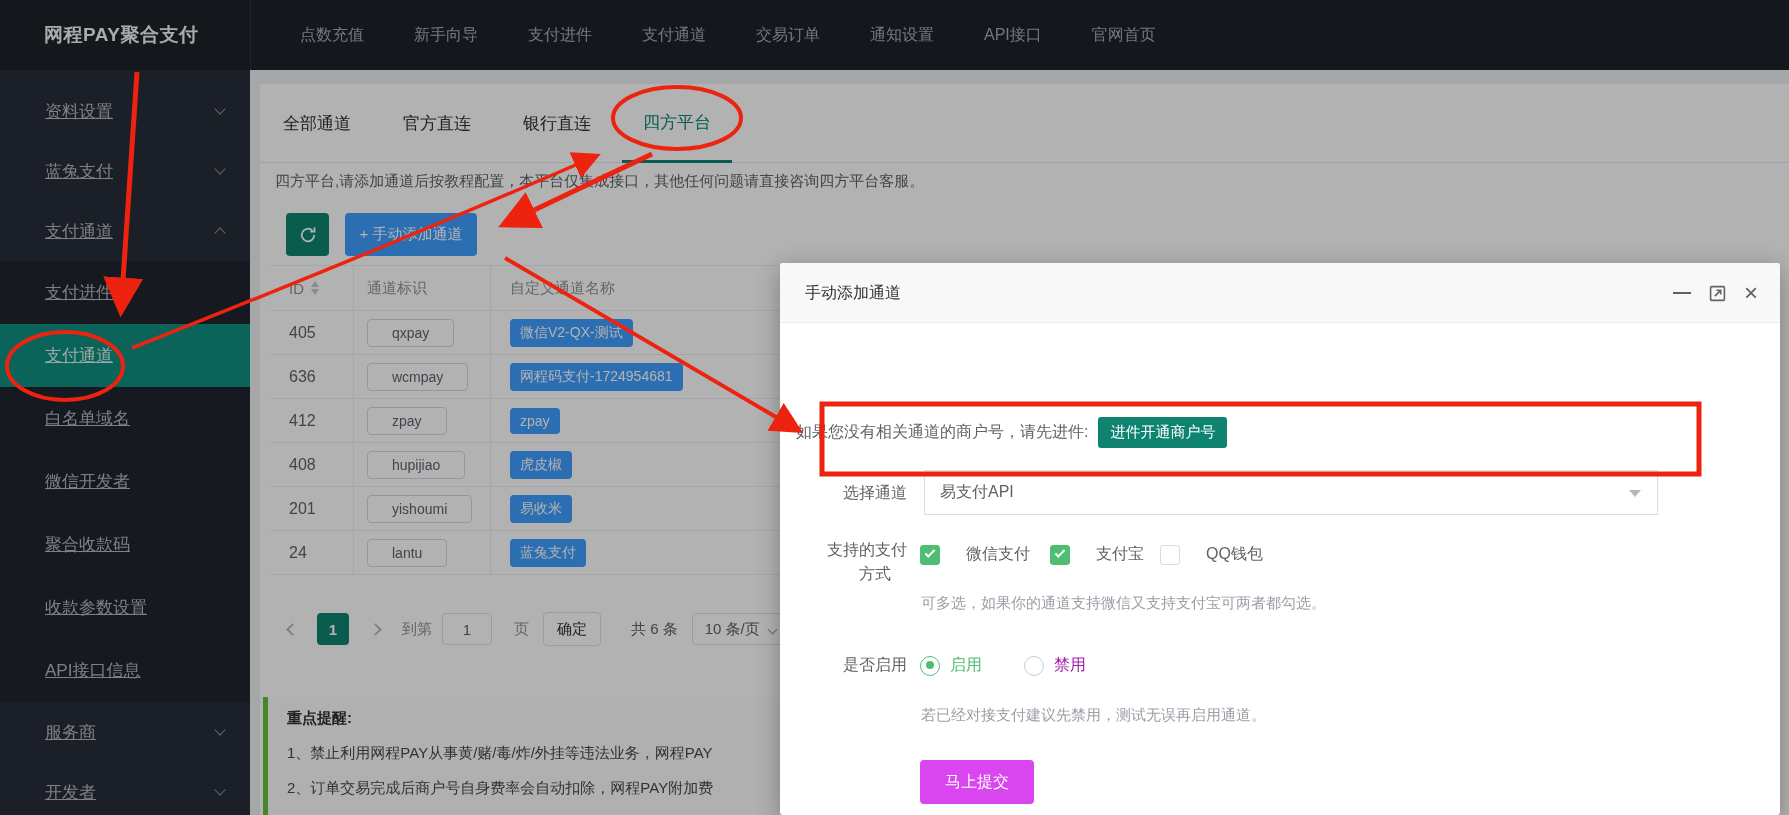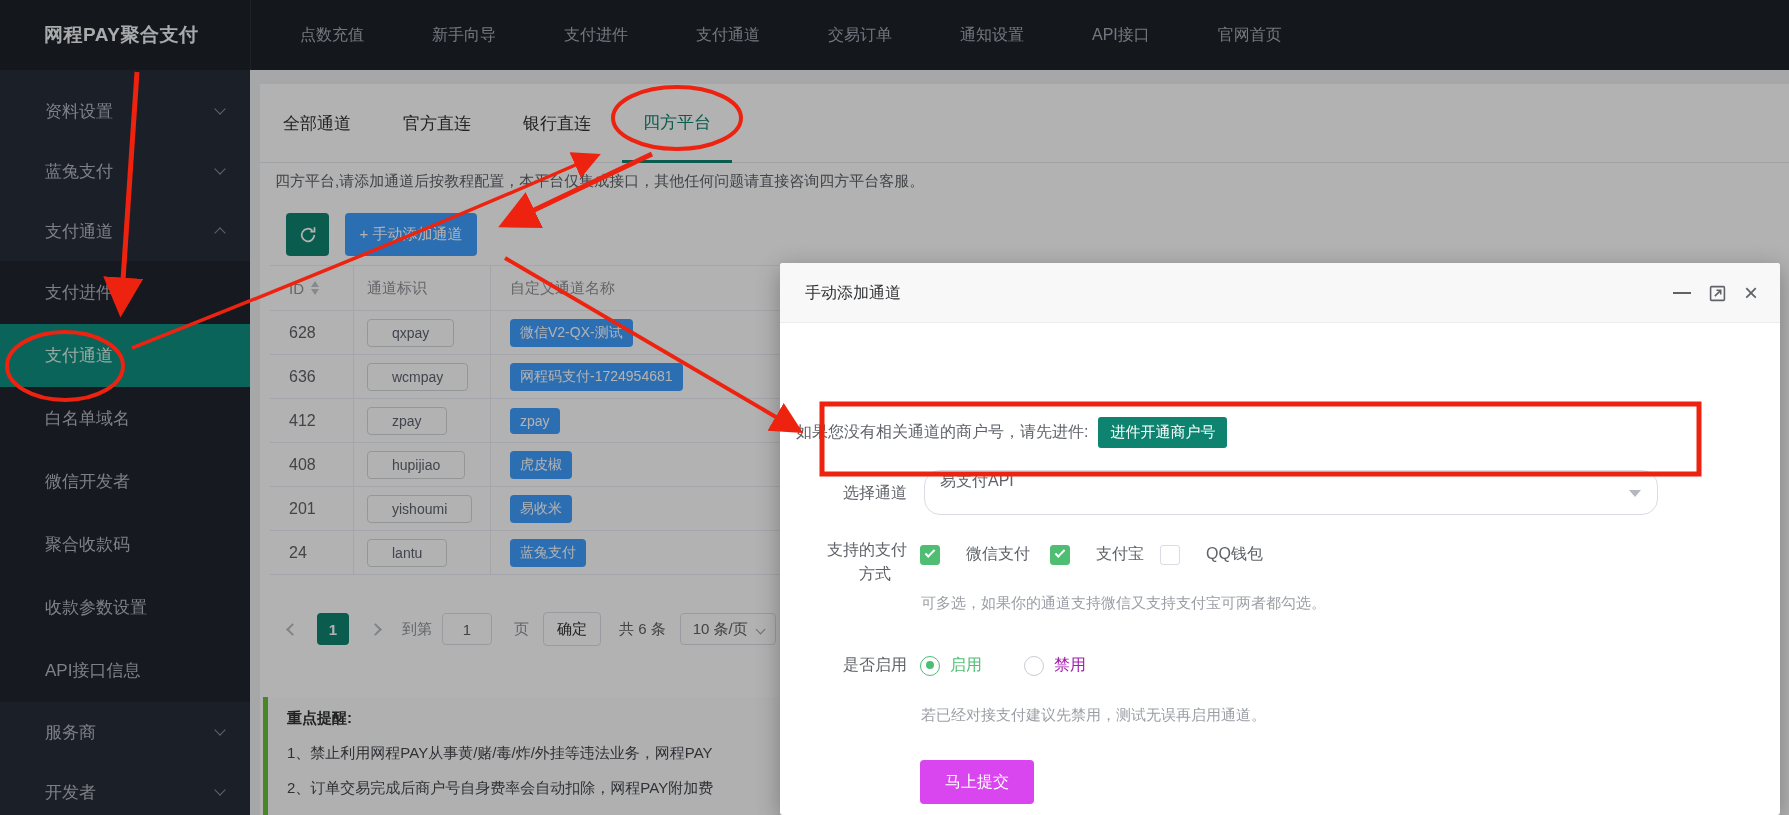--- a/index.html
+++ b/index.html
@@ -4,26 +4,26 @@
 <style>
   * { margin:0; padding:0; box-sizing:border-box; }
   html,body { background:#2a2a2a; }
   body { font-family:"Liberation Sans","DejaVu Sans",sans-serif; }
   .screen { position:relative; width:1789px; height:815px; overflow:hidden; background:#eef0f3; }
 
   
   .topnav { position:absolute; left:0; top:0; width:1789px; height:70px; background:#1d2129; z-index:10; }
   .logo { position:absolute; left:44px; top:0; height:70px; line-height:70px; font-size:19px; font-weight:bold; color:#f3f4f6; letter-spacing:.5px; }
   .nav-divider { position:absolute; left:250px; top:0; width:1px; height:70px; background:#2c313c; }
-  .nav-items { position:absolute; left:300px; top:0; height:70px; display:flex; align-items:center; gap:68px; }
+  .nav-items { position:absolute; left:300px; top:0; height:70px; display:flex; align-items:center; gap:50px; }
   .nav-item { font-size:16px; color:#a6abb6; cursor:pointer; white-space:nowrap; }
 
   
   .sidebar { position:absolute; left:0; top:70px; width:250px; height:745px; background:#282d39; z-index:10; }
-  .side-item { position:relative; height:60px; display:flex; align-items:center; padding-left:45px; font-size:17px; color:#b3b8c2; cursor:pointer; }
+  .side-item { position:relative; height:60px; display:flex; align-items:center; padding-left:45px; font-size:17px; color:#b3b8c2; cursor:pointer;text-decoration:underline; }
   .side-top { padding-top:11px; }
   .side-sub { background:#20242e; }
   .side-sub .side-item { height:63px; }
   .side-item.active { background:#0f9081; color:#ddf1ea; }
   .chev { position:absolute; right:26px; width:8px; height:8px; border-right:1.7px solid #8a8f99; border-bottom:1.7px solid #8a8f99; }
   .chev.down { transform:rotate(45deg); top:24px; }
   .chev.up { transform:rotate(-135deg); top:28px; }
 
   
   .content { position:absolute; left:250px; top:70px; width:1539px; height:745px; background:#eef0f3; }
@@ -55,21 +55,21 @@
   .tag-name { display:inline-block; background:#409eff; border-radius:4px; padding:5px 10px; font-size:14px; color:#ffffff; }
 
   .pager { position:absolute; left:10px; top:528px; height:34px; display:flex; align-items:center; color:#606266; font-size:15px; }
   .pg-chev { width:9px; height:9px; border-right:2px solid #b8bcc3; border-bottom:2px solid #b8bcc3; display:inline-block; cursor:pointer; }
   .pg-prev { transform:rotate(135deg); margin-left:18px; }
   .pg-next { transform:rotate(-45deg); margin-left:22px; }
   .pg-page { width:32px; height:32px; margin-left:20px; background:#0e8470; color:#fff; border-radius:4px; display:flex; align-items:center; justify-content:center; font-weight:bold; cursor:pointer; }
   .pg-text { margin-left:22px; color:#8d9198; }
   .pg-input { width:50px; height:32px; margin-left:10px; border:1px solid #dcdfe6; border-radius:4px; text-align:center; font-size:15px; color:#606266; font-family:inherit; background:#fff; }
   .pg-confirm { margin-left:14px; height:34px; padding:0 13px; border:1px solid #dcdfe6; border-radius:4px; background:#fff; font-size:15px; color:#303133; cursor:pointer; font-family:inherit; }
-  .pg-total { margin-left:18px; color:#606266; }
+  .pg-total { margin-left:30px; color:#606266; }
   .pg-size { position:relative; margin-left:14px; width:96px; height:32px; border:1px solid #dcdfe6; border-radius:4px; padding-left:12px; display:flex; align-items:center; cursor:pointer; background:#fff; }
   .pg-size .sel-chev { position:absolute; right:11px; top:12px; width:7px; height:7px; border-right:1.7px solid #9a9ea5; border-bottom:1.7px solid #9a9ea5; transform:rotate(45deg); }
 
   .notice { position:absolute; left:3px; top:613px; width:1500px; height:118px; background:#fdfdfd; border-left:5px solid #67c23a; padding:12px 0 0 19px; }
   .notice-title { font-size:15px; font-weight:bold; color:#303133; }
   .notice-line { font-size:15px; color:#45484d; margin-top:16px; white-space:nowrap; }
 
   
   .dim { position:absolute; inset:0; background:rgba(0,0,0,0.30); z-index:40; }
 
@@ -85,21 +85,21 @@
 
   .intro-row { position:absolute; left:16px; top:94px; display:flex; align-items:center; font-size:16px; color:#5f6368; }
   .btn-intro { margin-left:10px; background:#0e8470; color:#fff; border:none; border-radius:3px; padding:6px 12px; font-size:15px; cursor:pointer; font-family:inherit; }
 
   .frm-label { position:absolute; left:0; width:127px; text-align:right; font-size:16px; color:#5f6368; line-height:24px; }
   .lbl-select { top:158px; }
   .lbl-methods { top:215px; }
   .lbl-methods .l2 { padding-right:16px; }
   .lbl-enable { top:330px; }
 
-  .select-box { position:absolute; left:144px; top:147px; width:734px; height:45px; border:1px solid #d9dce3; border-radius:16px; background:#fff; display:flex; align-items:flex-start; padding-left:15px; font-size:16px; color:#5f6368; cursor:pointer; }
+  .select-box { position:absolute; left:144px; top:147px; width:734px; height:45px; border:1px solid #d9dce3; border-radius:0; background:#fff; display:flex; align-items:center; padding-left:15px; font-size:16px; color:#5f6368; cursor:pointer; }
   .sel-caret { position:absolute; right:16px; top:19px; width:0; height:0; border-left:6px solid transparent; border-right:6px solid transparent; border-top:7px solid #b4b7be; }
 
   .cb-item { position:absolute; top:221px; display:flex; align-items:center; cursor:pointer; }
   .cb { position:relative; width:20px; height:20px; border:1px solid #d9dce3; border-radius:3px; background:#fff; }
   .cb.checked { background:#4fbe73; border-color:#4fbe73; }
   .cb .tick { position:absolute; left:4px; top:4.5px; width:10px; height:5px; border-left:2.2px solid #fff; border-bottom:2.2px solid #fff; transform:rotate(-45deg); }
   .cb-label { margin-left:26px; font-size:16px; color:#5f6368; }
   .hint { position:absolute; left:141px; font-size:15px; color:#9b9ea5; }
   .hint-methods { top:271px; }
   .hint-enable { top:383px; }
@@ -218,21 +218,21 @@
           <div class="tcell c2">
               <span>通道标识</span>
             </div>
           <div class="tcell c3">
               <span>自定义通道名称</span>
             </div>
           <div class="tcell c4"></div>
         </div>
 
         <div class="trow tbody-row">
-          <div class="tcell c1">628</div>
+          <div class="tcell c1">405</div>
           <div class="tcell c2">
               <span class="tag-code">qxpay</span>
             </div>
           <div class="tcell c3">
               <span class="tag-name">微信V2-QX-测试</span>
             </div>
           <div class="tcell c4"></div>
         </div>
         <div class="trow tbody-row">
           <div class="tcell c1">636</div>

